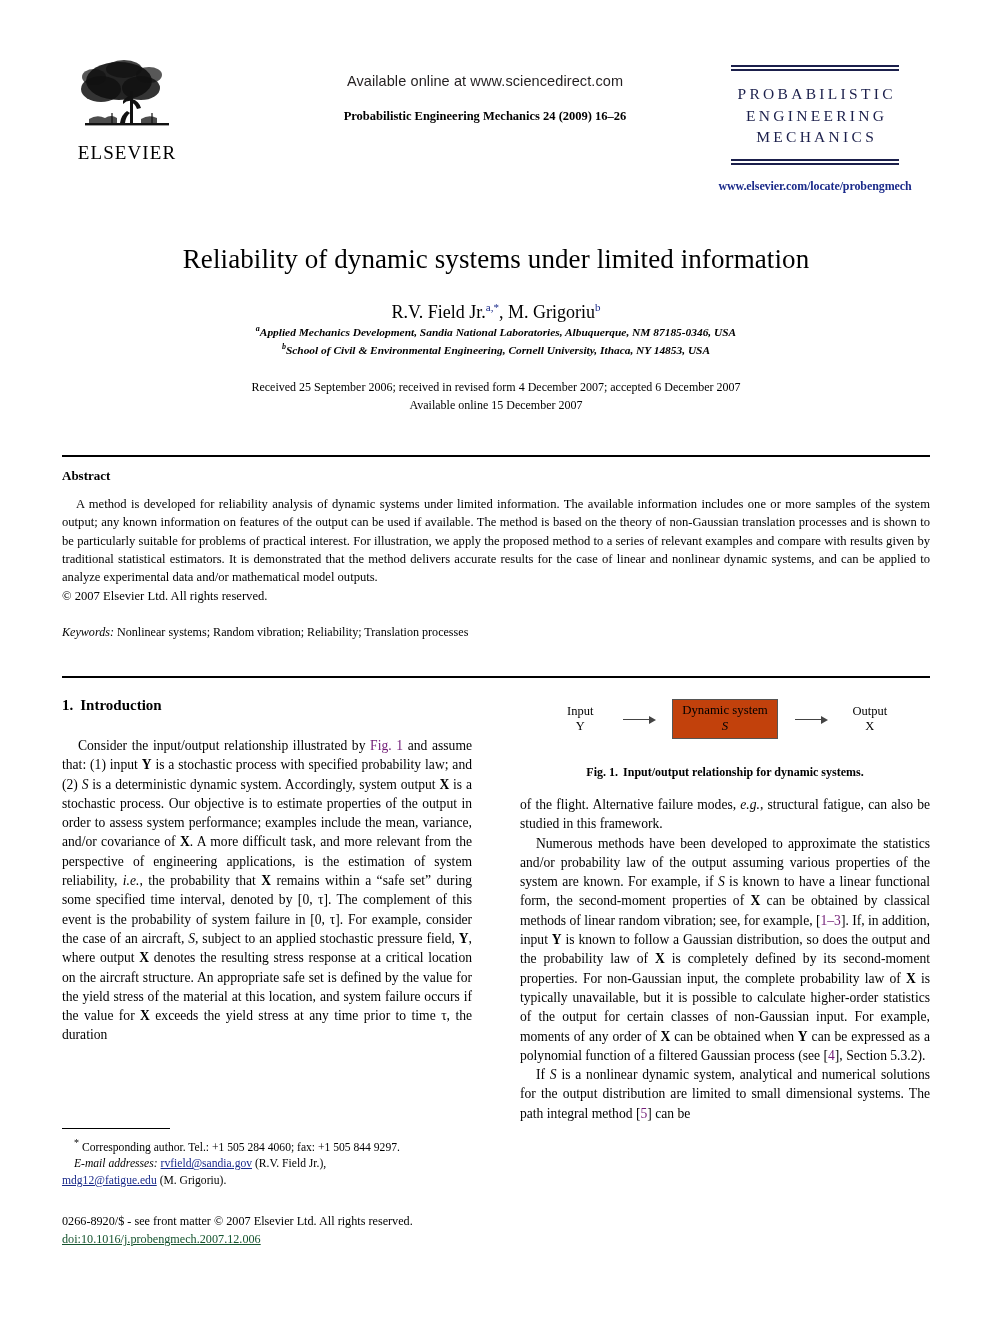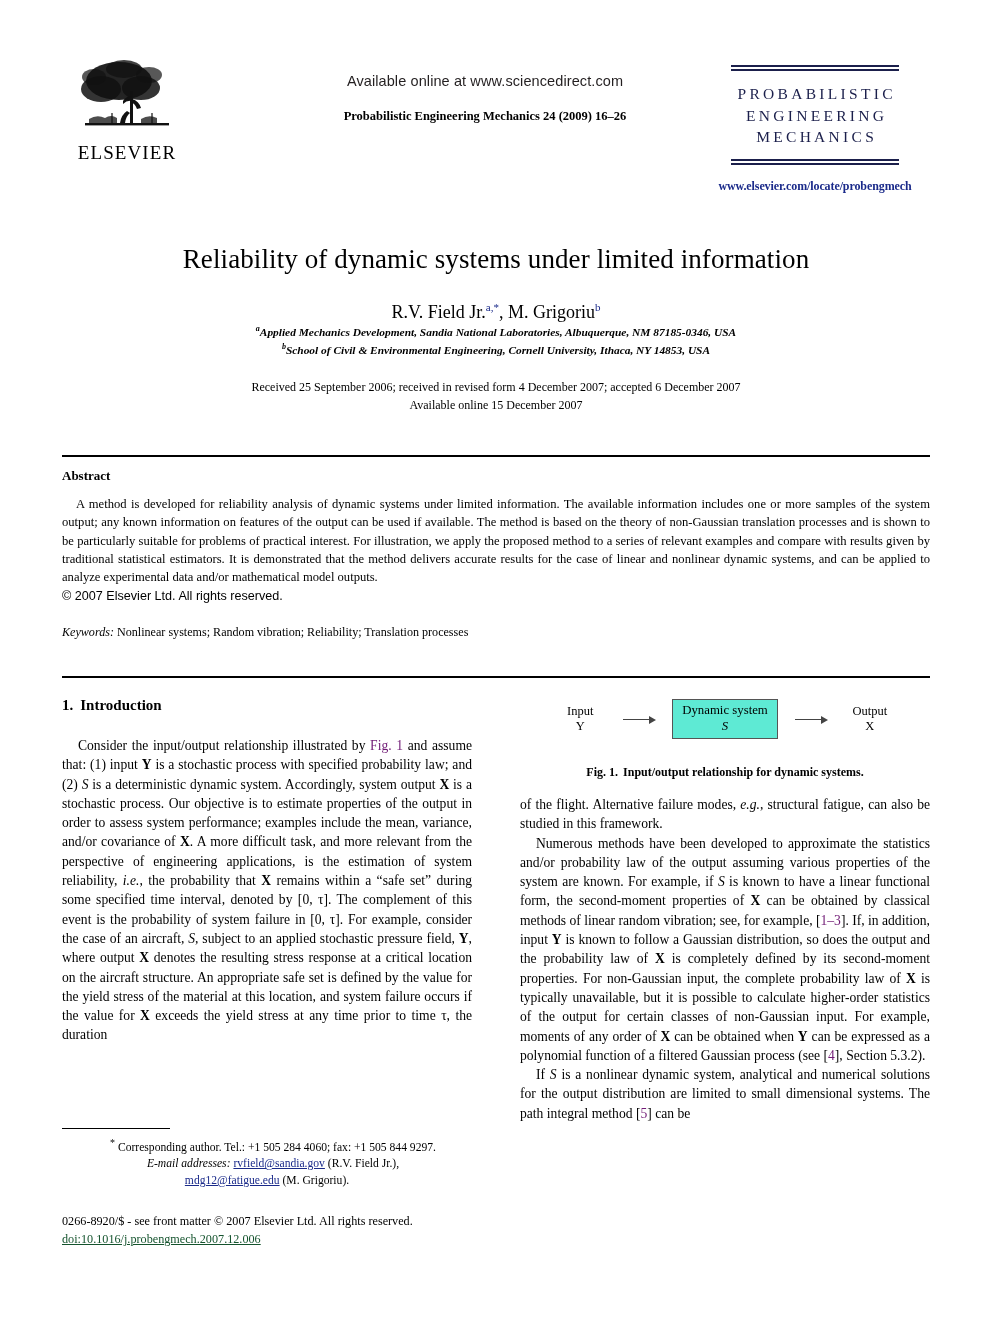--- a/index.html
+++ b/index.html
@@ -185,21 +185,21 @@
     margin-bottom: 11px;
   }
   .abstract-body {
     font-family: "Liberation Serif", serif;
     font-size: 12.6px;
     line-height: 1.45;
     text-align: justify;
     text-indent: 14px;
   }
   .abstract-copy {
-    font-family: Liberation Sans, sans-serif;
+    font-family: Liberation Serif, serif;
     font-size: 12.6px;
     line-height: 1.45;
     margin-top: 1px;
   }
   .keywords {
     margin-top: 19px;
     font-family: "Liberation Serif", serif;
     font-size: 12.1px;
   }
   .keywords i { font-style: italic; }
@@ -276,38 +276,37 @@
     border-top: 4px solid transparent;
     border-bottom: 4px solid transparent;
   }
   .fig-box {
     border: 1.2px solid #555;
     padding: 3px 9px 4px 9px;
     text-align: center;
     font-family: "Liberation Serif", serif;
     font-size: 12.8px;
     line-height: 1.25;
-    background: #5eead4;
+    background: #c2410c;
   }
   .fig-box .sys { font-style: italic; }
   .fig-caption {
     margin-top: 22px;
     text-align: center;
     font-family: "Liberation Serif", serif;
     font-weight: bold;
     font-size: 12px;
   }
   .fig-caption .capnum { margin-right: 5px; }
 
   
   .footnotes {
     position: absolute;
     left: 62px; top: 1128px;
     width: 410px;
-    text-align: center;
   }
   .fn-rule {
     width: 108px;
     border-top: 1px solid #000;
     margin-bottom: 7px;
   }
   .fn-line {
     font-family: "Liberation Serif", serif;
     font-size: 11.6px;
     line-height: 1.42;

